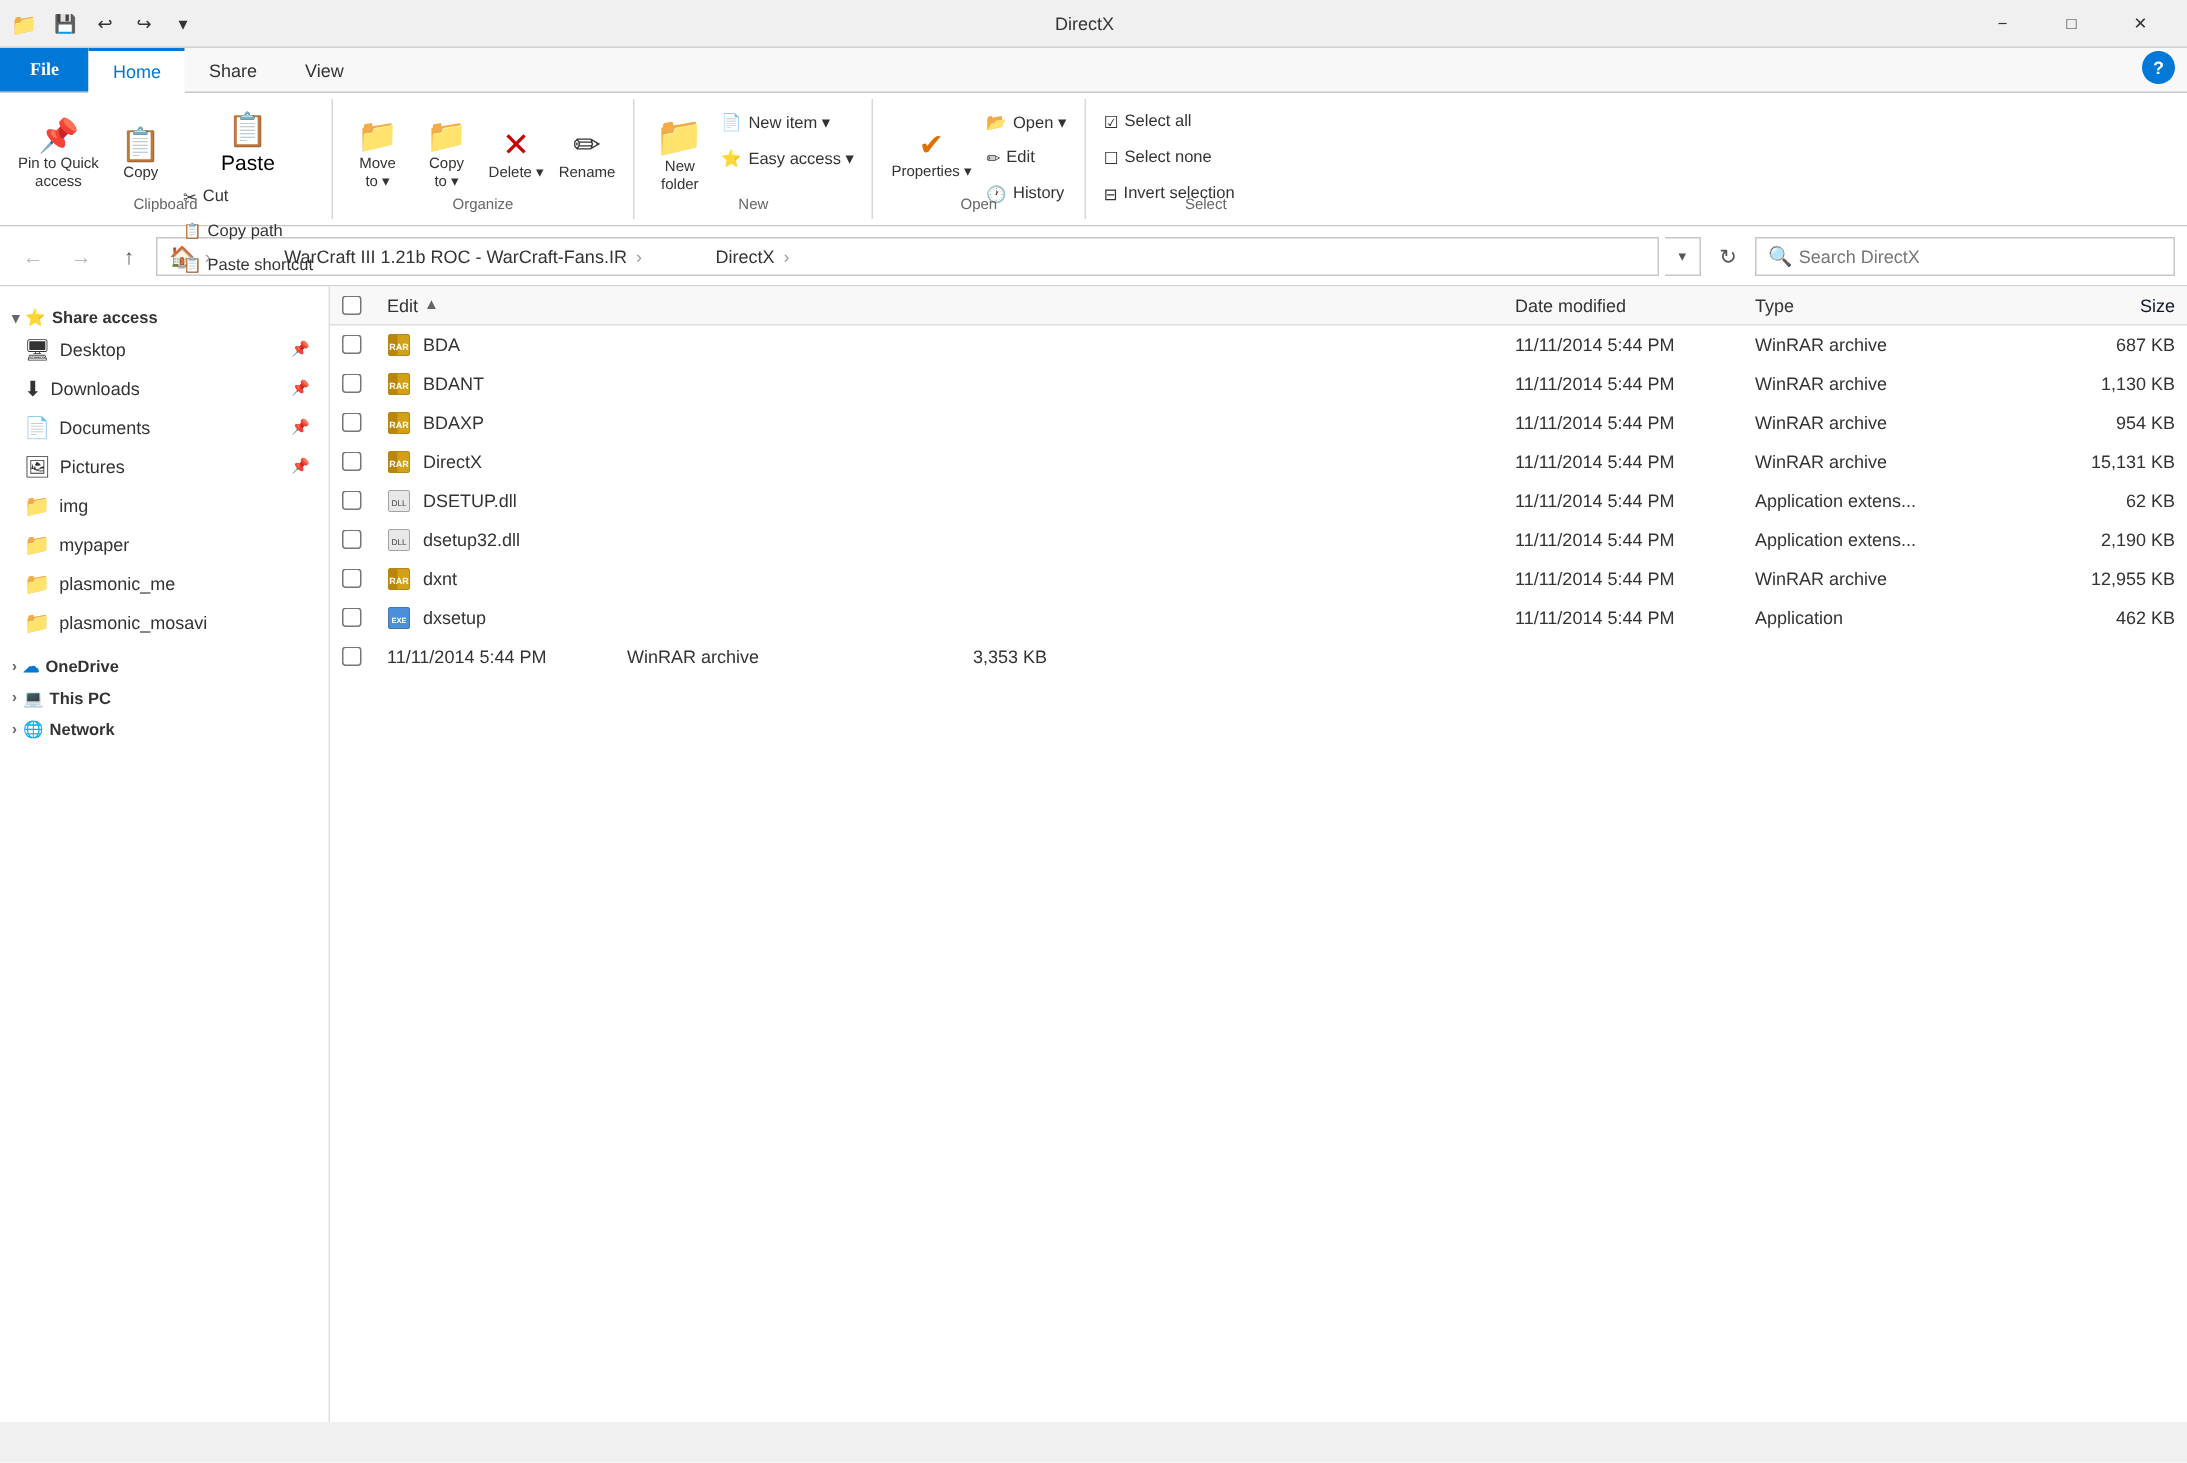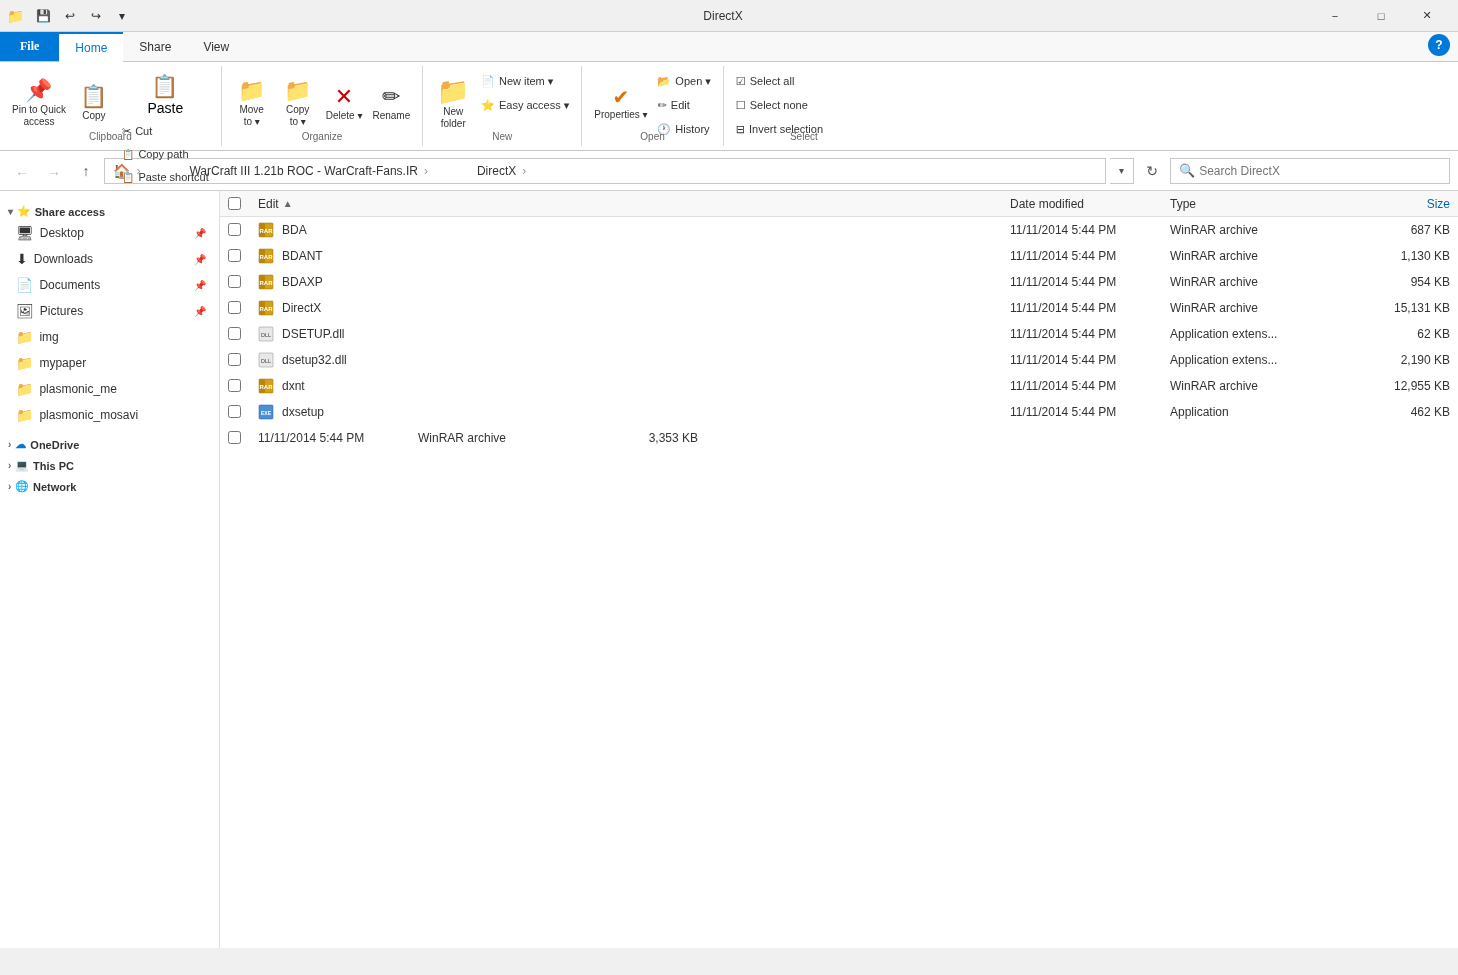--- a/index.html
+++ b/index.html
@@ -97,21 +97,21 @@
     .file-pane { flex: 1; background: white; display: flex; flex-direction: column; }
     .file-list-header {
       display: flex; align-items: center; height: 26px;
       border-bottom: 1px solid #e0e0e0; background: #f8f8f8;
       padding: 0 8px;
     }
     .col-check { width: 30px; display: flex; align-items: center; }
     .col-name { flex: 1; font-size: 12px; color: #333; font-weight: 400; cursor: pointer; display: flex; align-items: center; gap: 4px; }
     .col-date { width: 160px; font-size: 12px; color: #333; cursor: pointer; }
     .col-type { width: 180px; font-size: 12px; color: #333; cursor: pointer; }
-    .col-size { width: 100px; font-size: 12px; color: #0369a1; cursor: pointer; text-align: right; }
+    .col-size { width: 100px; font-size: 12px; color: #0f172a; cursor: pointer; text-align: right; }
     .sort-arrow { font-size: 10px; color: #666; }
 
     .file-list { flex: 1; overflow-y: auto; }
     .file-row {
       display: flex; align-items: center; height: 26px;
       padding: 0 8px; cursor: pointer; border-bottom: 1px solid transparent;
     }
     .file-name { flex: 1; font-size: 12px; color: #333; white-space: nowrap; overflow: hidden; text-overflow: ellipsis; }
     .file-date { width: 160px; font-size: 12px; color: #333; }
     .file-type { width: 180px; font-size: 12px; color: #333; white-space: nowrap; overflow: hidden; text-overflow: ellipsis; }

